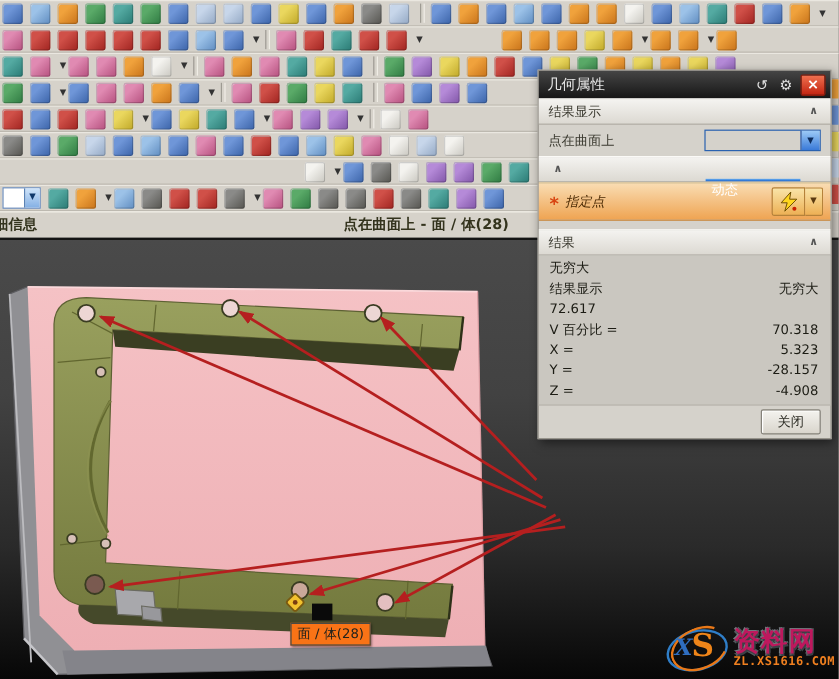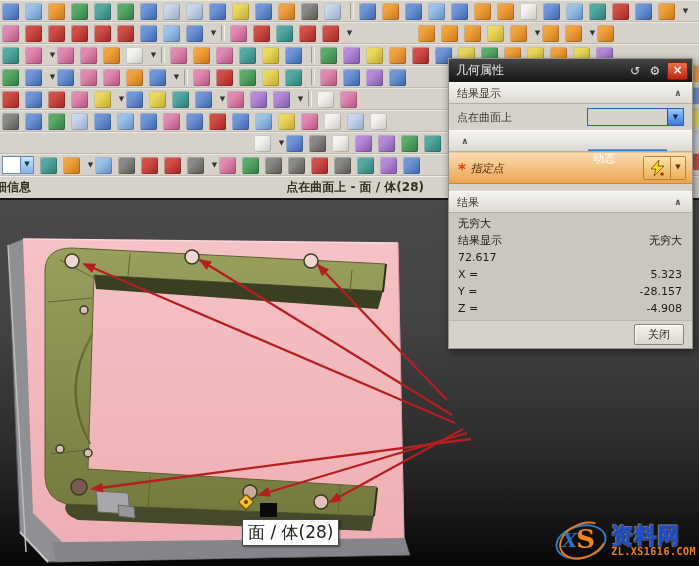--- a/index.html
+++ b/index.html
@@ -23,34 +23,34 @@
   
   #statusbar{position:absolute;top:176px;left:0;width:699px;height:22px;z-index:1;
     background:#d6d2ca;box-shadow:inset 0 1px 0 #f2efe8;font-size:12px;color:#33331d;}
   #statusbar .sleft{position:absolute;left:-5px;top:3px;font-weight:bold;}
   #statusbar .sright{position:absolute;right:275px;top:3px;font-weight:bold;white-space:nowrap;}
   
   #viewport{position:absolute;top:198px;left:0;width:699px;height:368px;z-index:1;
     border-top:2px solid #141414;box-sizing:border-box;
     background:linear-gradient(180deg,#4a4a4a 0%,#424242 35%,#2a2a2a 70%,#070707 100%);}
   #modelsvg{position:absolute;top:0;left:0;}
-  #tooltip{position:absolute;left:242px;top:519px;z-index:2;background:#ffffff;border:1px solid #4a4a44;
-    font-size:17px;color:#22221c;padding:1px 5px;white-space:nowrap;box-shadow:1px 1px 2px rgba(0,0,0,.5);}
+  #tooltip{position:absolute;left:242px;top:519px;z-index:2;background:#f97316;border:1px solid #4a4a44;
+    font-size:11px;color:#22221c;padding:1px 5px;white-space:nowrap;box-shadow:1px 1px 2px rgba(0,0,0,.5);}
   
   #watermark{position:absolute;right:3px;bottom:7px;z-index:2;display:flex;align-items:center;}
   .wm-oval{position:relative;width:52px;height:36px;margin-right:4px;}
   .wm-ring1{position:absolute;left:0;top:2px;width:48px;height:30px;border:2px solid #2f7ec8;
     border-radius:50%;transform:rotate(-14deg);}
   .wm-ring2{position:absolute;left:3px;top:0;width:46px;height:31px;border:2px solid #e87818;
     border-right-color:transparent;border-radius:50%;transform:rotate(-24deg);}
   .wm-x{position:absolute;left:7px;top:6px;font-family:"DejaVu Serif","Liberation Serif",serif;
     font-style:italic;font-weight:bold;font-size:19px;color:#2f6ec0;}
   .wm-s{position:absolute;left:21px;top:1px;font-family:"DejaVu Serif","Liberation Serif",serif;
     font-weight:bold;font-size:26px;color:#ef8519;}
-  .wm-site{font-size:22px;font-weight:bold;color:#1d4ed8;line-height:20px;letter-spacing:1px;
+  .wm-site{font-size:22px;font-weight:bold;color:#be185d;line-height:20px;letter-spacing:1px;
     text-shadow:1px 1px 0 #3c4046,-1px -1px 0 #73777d,1px -1px 0 #55595f,-1px 1px 0 #55595f;}
   .wm-url{font-family:"DejaVu Sans Mono","Liberation Mono",monospace;font-size:10px;font-weight:bold;
     color:#f08020;letter-spacing:.5px;}
   
   #edgestrip{position:absolute;right:0;top:66px;width:6px;z-index:1;}
   #edgestrip div{width:6px;height:16px;margin-bottom:6px;border-radius:1px 0 0 1px;}
   
   #panel{position:absolute;left:448px;top:58px;width:245px;z-index:5;background:#d5d2cb;
     border:1px solid #96938b;box-shadow:2px 3px 8px rgba(0,0,0,.5);box-sizing:border-box;font-size:11px;}
   .ptitle{height:23px;background:linear-gradient(#454545,#161616);display:flex;align-items:center;
@@ -431,20 +431,24 @@
           <span class="rvalue">无穷大</span>
         </div>
         <div class="rrow">
           <span class="rlabel">结果显示</span>
           <span class="rvalue">无穷大</span>
         </div>
         <div class="rrow">
           <span class="rvalue">72.617</span>
         </div>
         <div class="rrow">
+          <span class="rlabel">V 百分比 =</span>
+          <span class="rvalue">70.318</span>
+        </div>
+        <div class="rrow">
           <span class="rlabel">X =</span>
           <span class="rvalue">5.323</span>
         </div>
         <div class="rrow">
           <span class="rlabel">Y =</span>
           <span class="rvalue">-28.157</span>
         </div>
         <div class="rrow">
           <span class="rlabel">Z =</span>
           <span class="rvalue">-4.908</span>

